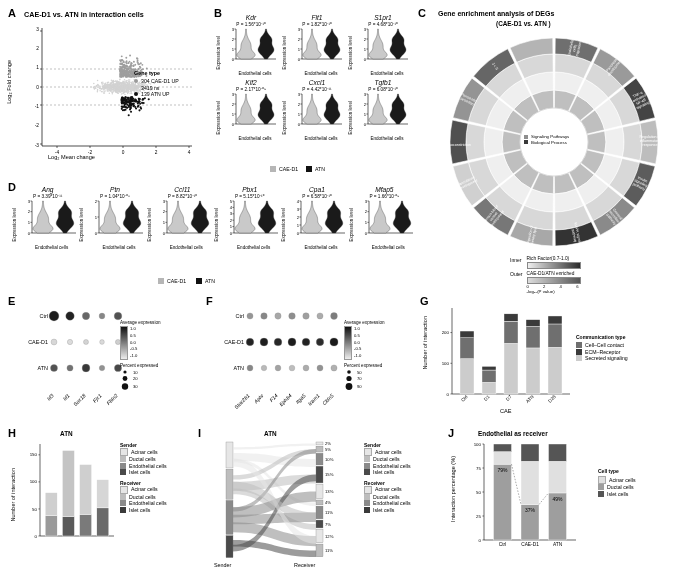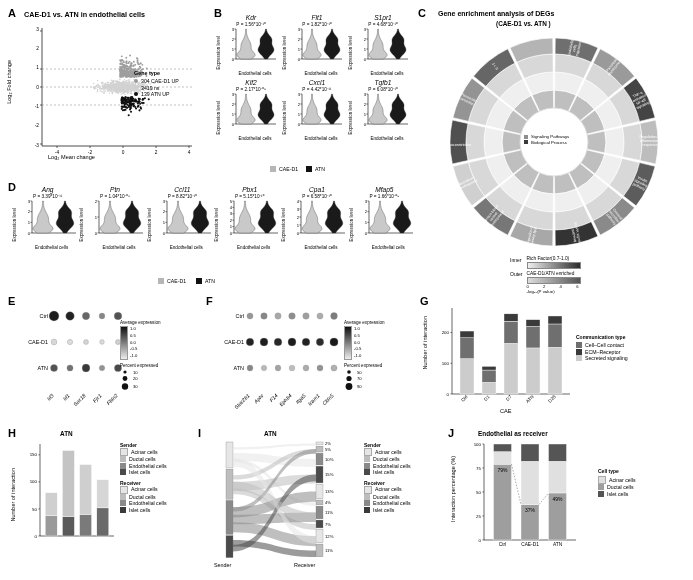--- a/index.html
+++ b/index.html
@@ -13,21 +13,21 @@
   .vln-title{font-size:6.6px;font-style:italic;text-align:center;font-weight:normal;}
   .vln-p{font-size:4.7px;text-align:center;}
   .axis-y-lab{font-size:5.6px;writing-mode:vertical-rl;transform:rotate(180deg);white-space:nowrap;}
   .cellx{font-size:5.2px;text-align:center;}
 </style>
 </head>
 <body>
 
 <div class="panel" style="left:8px;top:8px;width:200px;height:165px;">
   <div class="plabel" style="position:absolute;left:0;top:0;">A</div>
-  <div class="ttl" style="position:absolute;left:16px;top:2px;width:150px;text-align:left;">CAE-D1 vs. ATN in endothelial cells</div>
+  <div class="ttl" style="position:absolute;left:16px;top:2px;width:150px;text-align:left;">CAE-D1 vs. ATN in interaction cells</div>
   <svg width="200" height="150" style="position:absolute;left:0;top:12px;">
     <g transform="translate(34,8)">
       <line x1="0" y1="0" x2="0" y2="118" stroke="#000" stroke-width="0.7"></line>
       <line x1="0" y1="118" x2="150" y2="118" stroke="#000" stroke-width="0.7"></line>
       <line x1="0" y1="59" x2="150" y2="59" stroke="#808080" stroke-width="0.5" stroke-dasharray="2,2"></line>
       <line x1="0" y1="41" x2="150" y2="41" stroke="#808080" stroke-width="0.5" stroke-dasharray="2,2"></line>
       <line x1="0" y1="77" x2="150" y2="77" stroke="#808080" stroke-width="0.5" stroke-dasharray="2,2"></line>
       <g id="a-ns">
           <circle cx="91.09497916796012" cy="59.34429645096462" r="0.75" fill="#d2d2d2"></circle>
           <circle cx="112.6262054776895" cy="54.516756368964025" r="0.75" fill="#d2d2d2"></circle>

